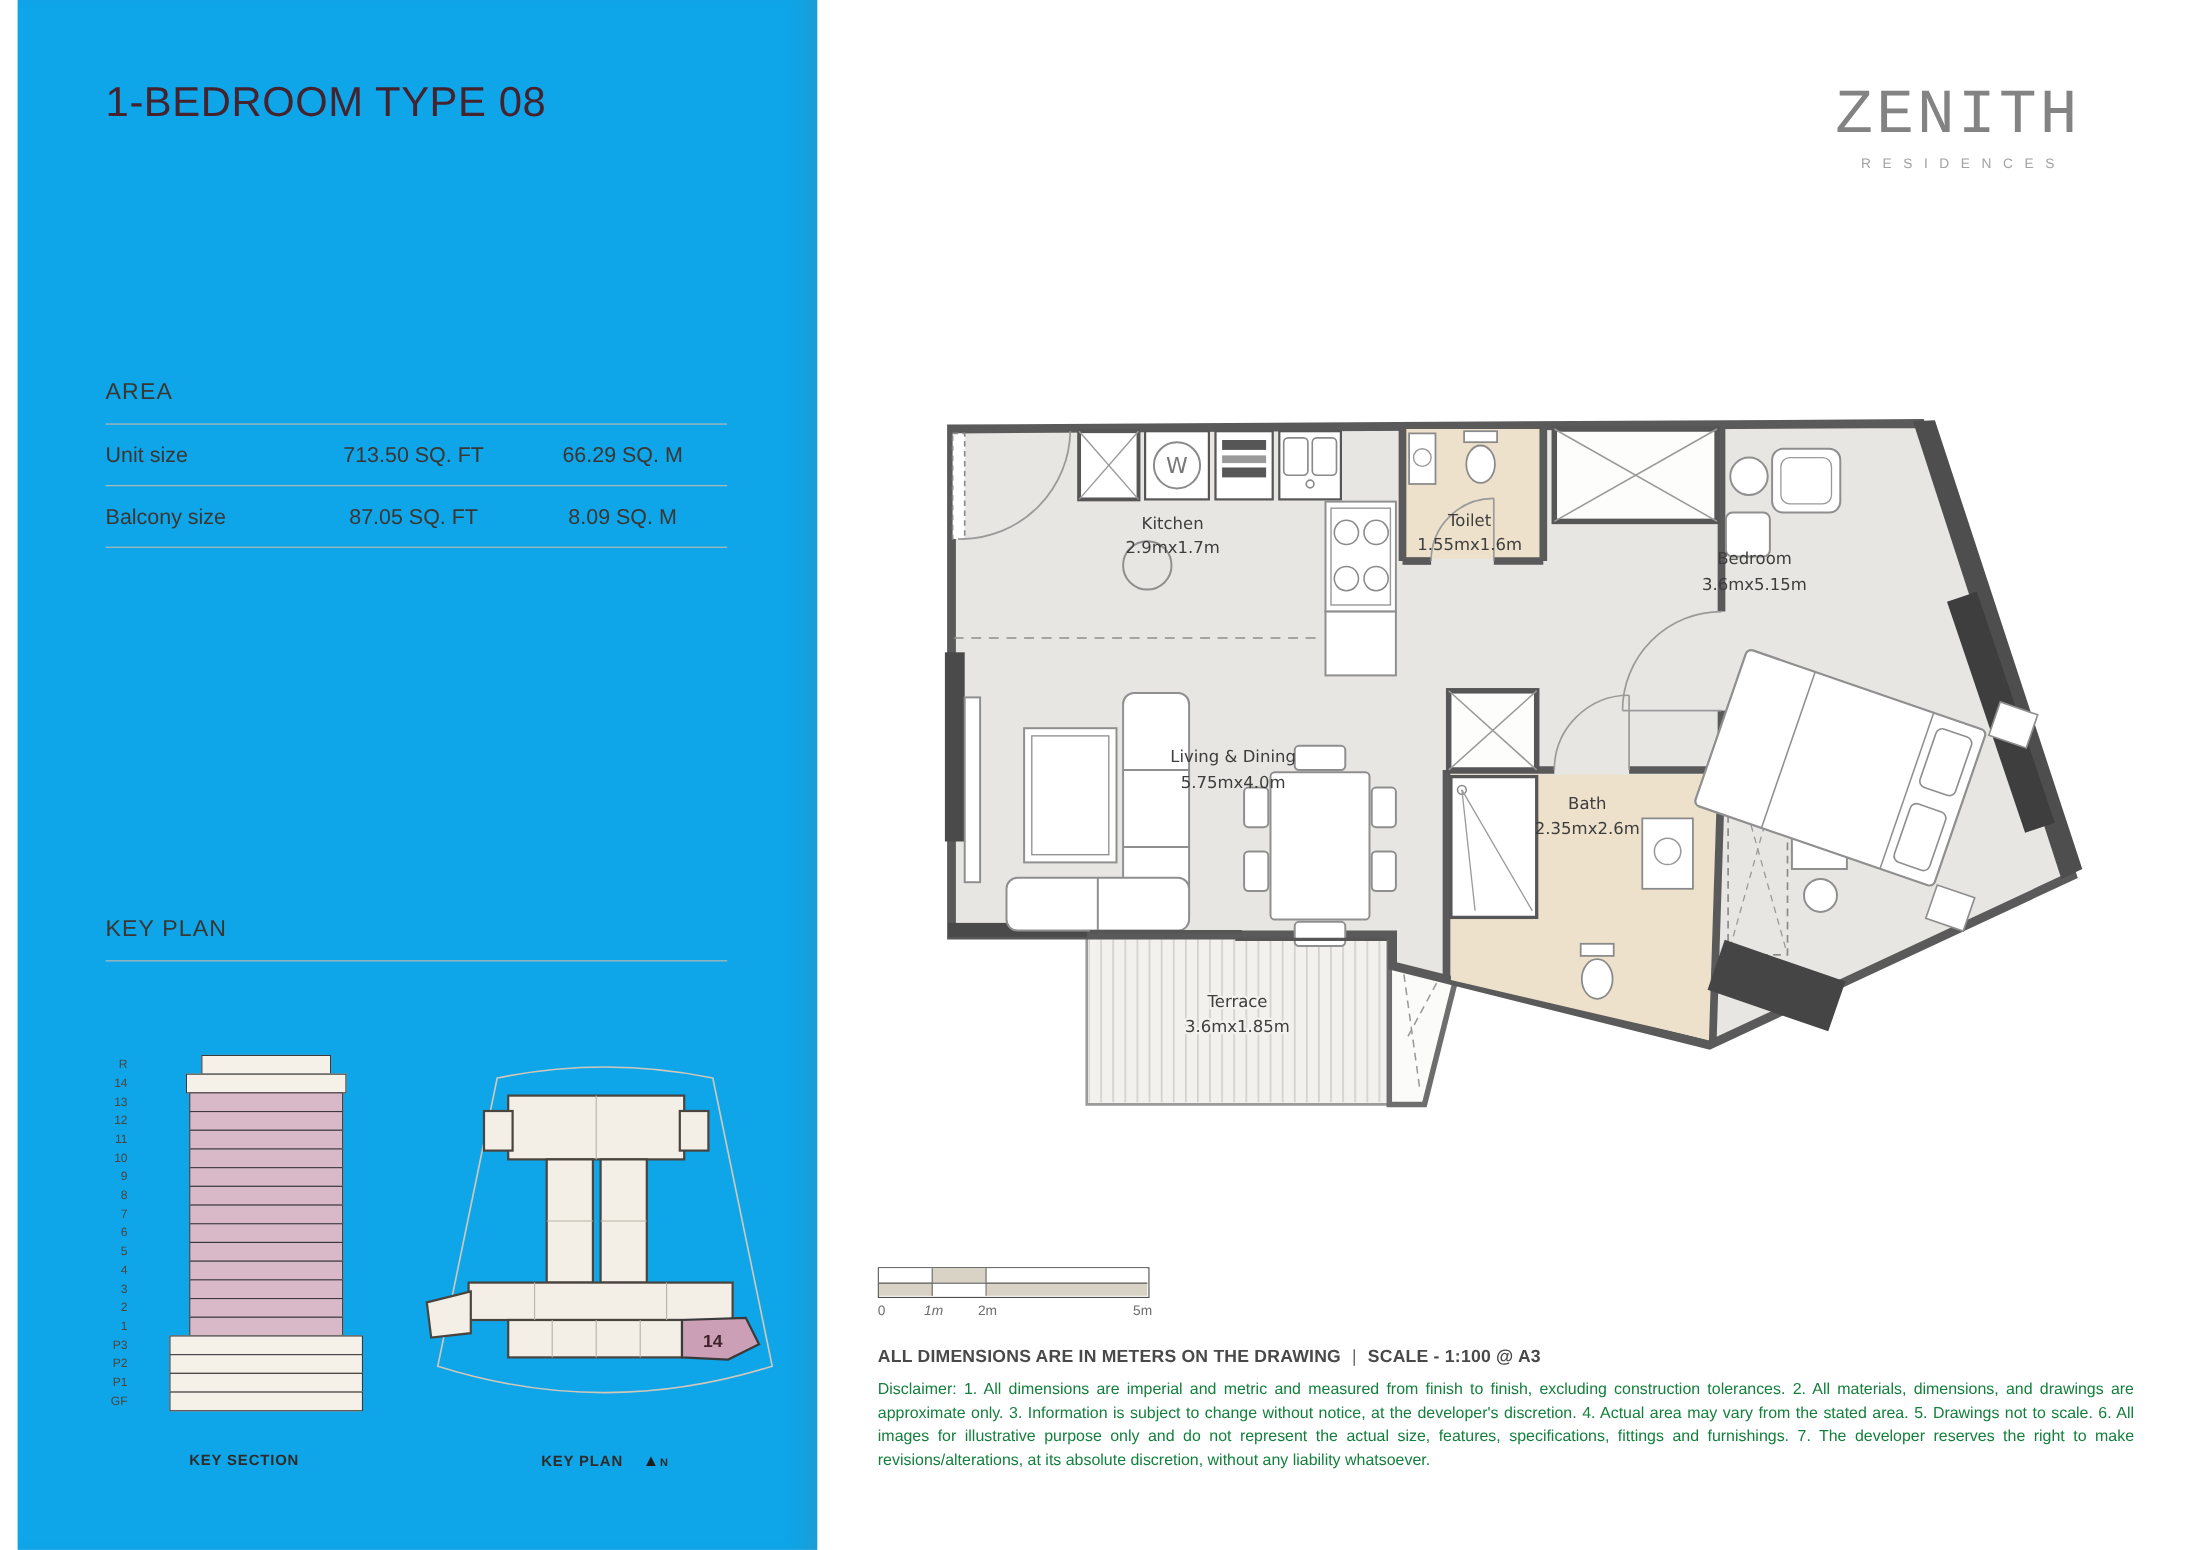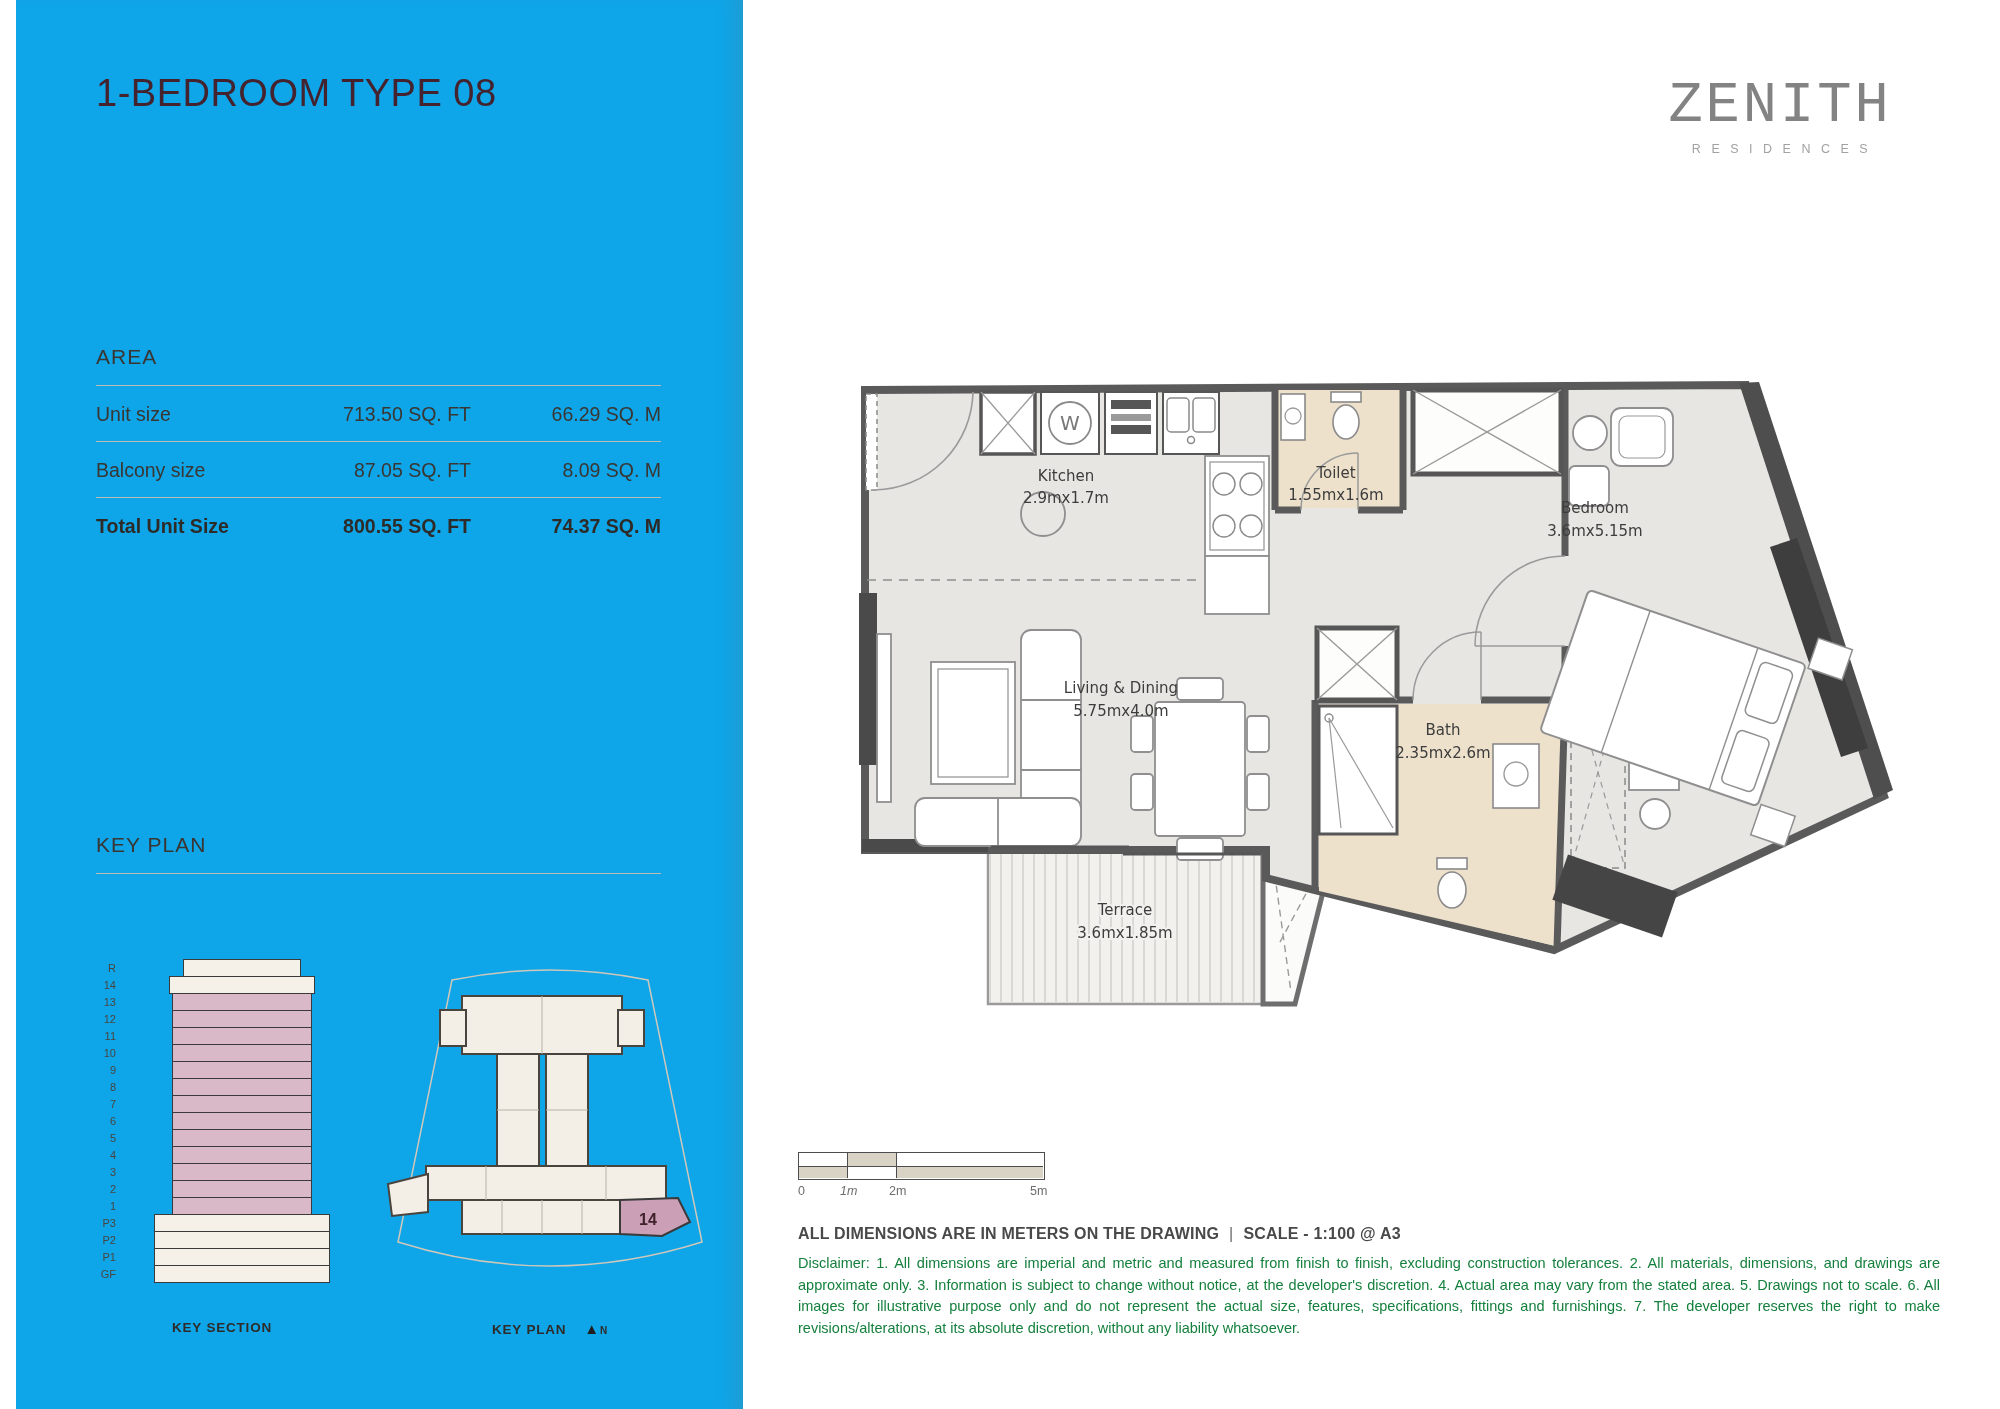--- a/index.html
+++ b/index.html
@@ -13,21 +13,21 @@
            color:#44232e; letter-spacing:.5px; }
   .units { position:absolute; left:80px; top:139px; font-size:19.5px; color:#3c3835; line-height:30px; }
   .units span { display:block; }
 
   .area-section { position:absolute; left:80px; top:345px; width:565px; }
   .section-head { font-size:21px; color:#3a3632; letter-spacing:1px; font-weight:400; }
   .rule { height:1px; background:#c3bcae; border:none; }
   .area-section .rule.head-rule { margin-top:16px; }
   .area-row { display:grid; grid-template-columns:185px 190px 190px; align-items:center;
               padding:17px 0 15px 0; font-size:19.5px; color:#3a3632; }
-  .area-row .v { text-align:right; }
+  .area-row .v { text-align:center; }
   .area-row.total { font-weight:700; color:#2e2a27; }
 
   .keyplan-head { position:absolute; left:80px; top:833px; width:565px; }
   .keyplan-head .rule { margin-top:16px; }
 
   
   .key-section { position:absolute; left:70px; top:960px; width:272px; }
   .ks-row { display:flex; height:17px; }
   .ks-label { width:40px; text-align:right; padding-right:10px; font-size:11px;
               color:#4a453f; line-height:17px; font-weight:500; }
@@ -90,25 +90,20 @@
         <span class="v">713.50 SQ. FT</span>
         <span class="v">66.29 SQ. M</span>
       </div>
       <hr class="rule">
       <div class="area-row">
         <span>Balcony size</span>
         <span class="v">87.05 SQ. FT</span>
         <span class="v">8.09 SQ. M</span>
       </div>
       <hr class="rule">
-      <div class="area-row total">
-        <span>Total Unit Size</span>
-        <span class="v">800.55 SQ. FT</span>
-        <span class="v">74.37 SQ. M</span>
-      </div>
     </section>
 
     <section class="keyplan-head">
       <div class="section-head">KEY PLAN</div>
       <hr class="rule">
     </section>
 
     <div class="key-section" id="key-section-rows">
         <div class="ks-row">
           <span class="ks-label">R</span>

